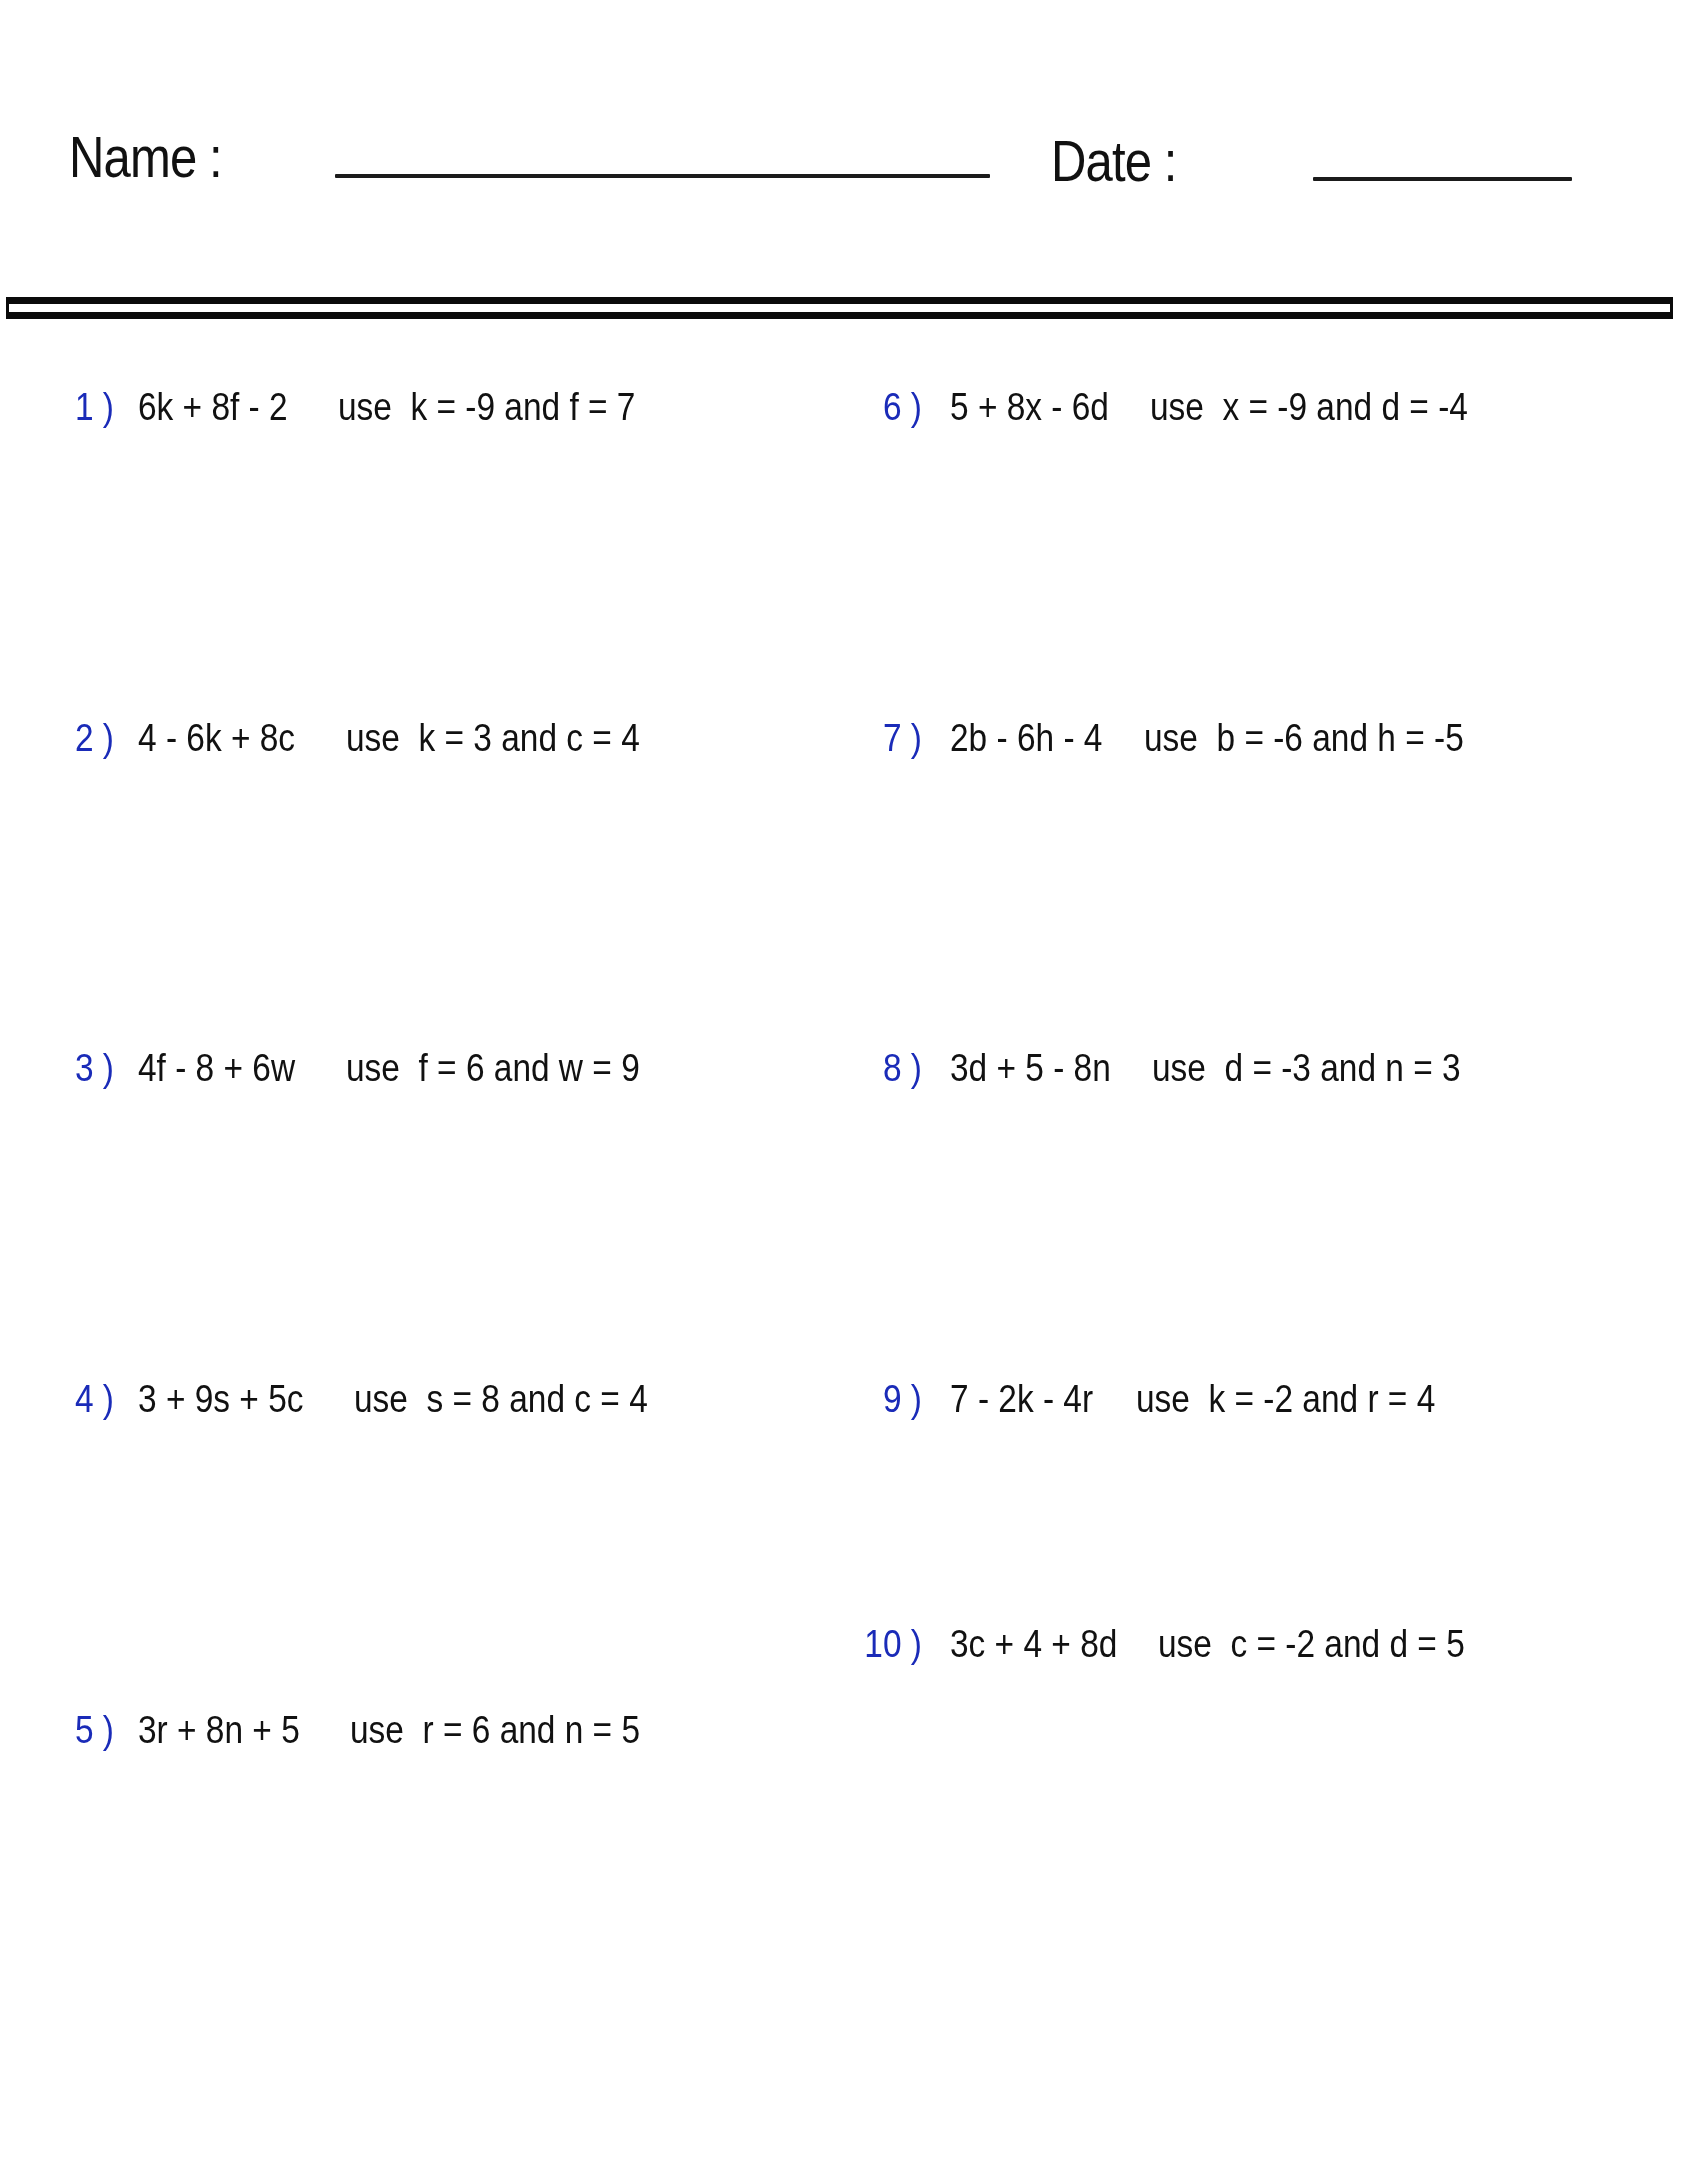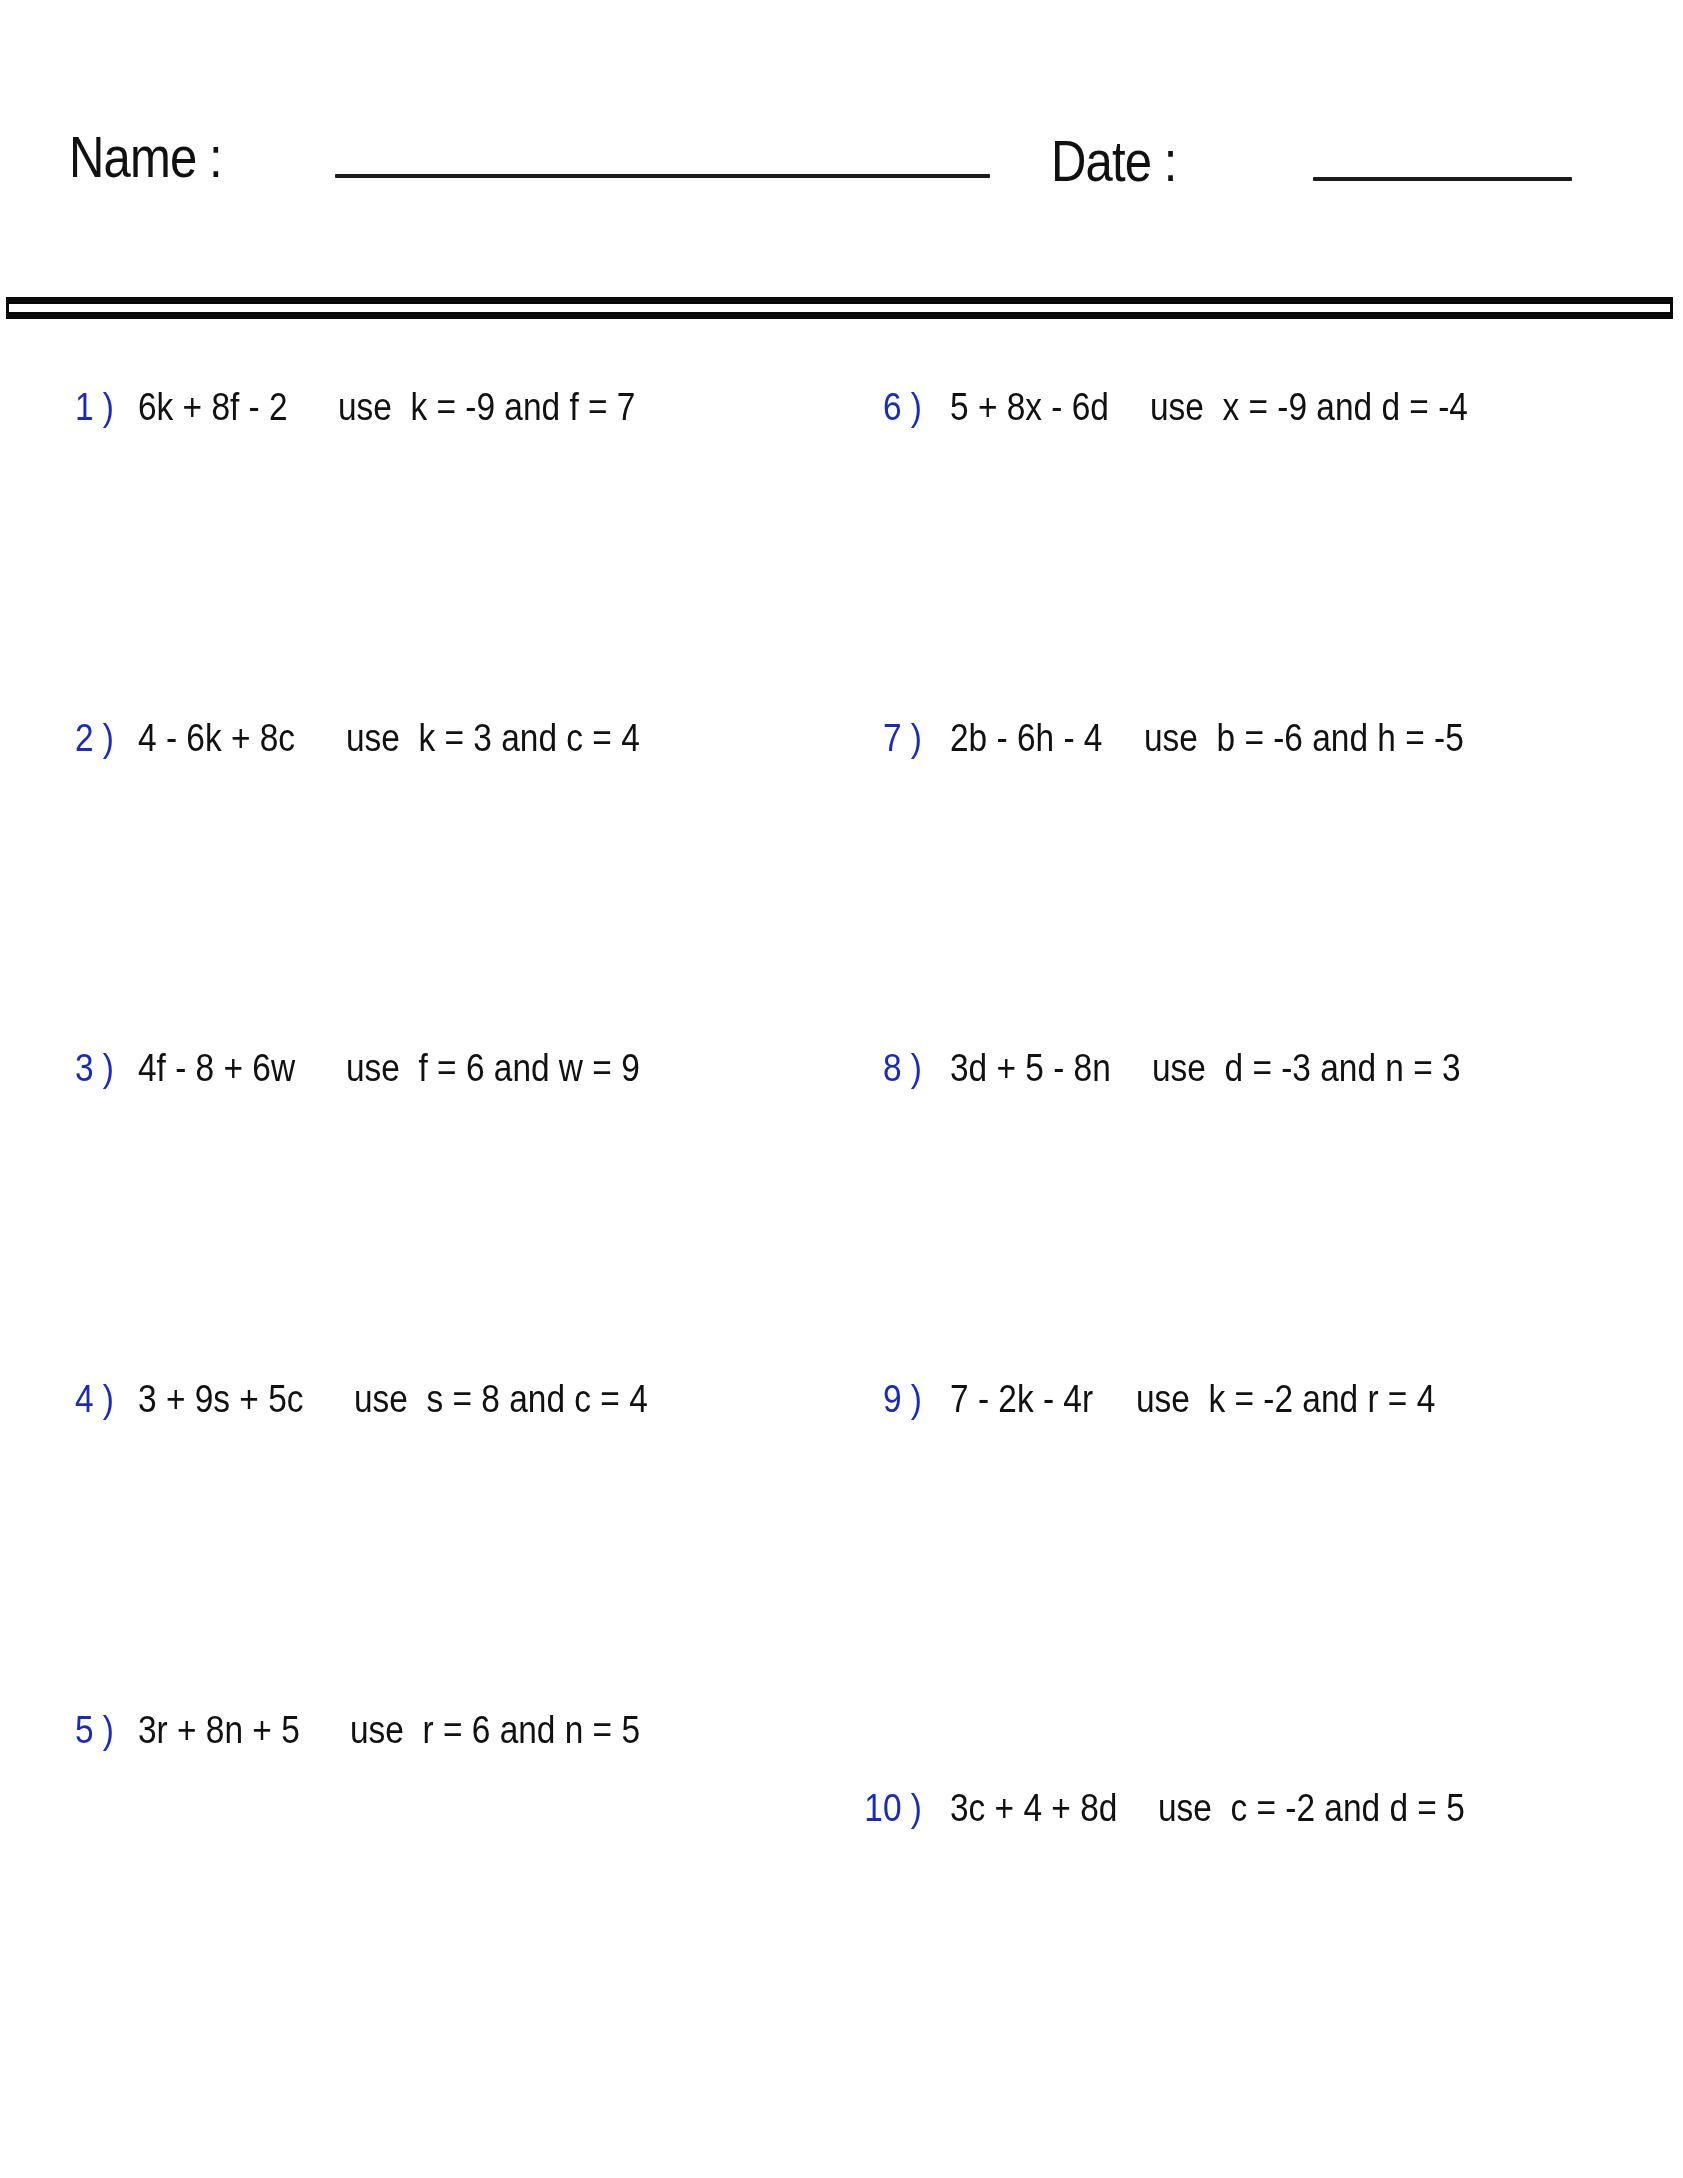--- a/index.html
+++ b/index.html
@@ -122,18 +122,18 @@
   <span class="pexpr" style="margin-left:28px; width:190px;">3d + 5 - 8n</span>
   <span class="puse" style="margin-left:12px;">use  d = -3 and n = 3</span>
 </div>
 
 <div class="problem" style="left:853px; top:1380px;">
   <span class="pnum" style="width:69px;">9 )</span>
   <span class="pexpr" style="margin-left:28px; width:174px;">7 - 2k - 4r</span>
   <span class="puse" style="margin-left:12px;">use  k = -2 and r = 4</span>
 </div>
 
-<div class="problem" style="left:853px; top:1789px;align-items:center;">
+<div class="problem" style="left:853px; top:1625px;align-items:center;">
   <span class="pnum" style="width:69px;">10 )</span>
   <span class="pexpr" style="margin-left:28px; width:196px;">3c + 4 + 8d</span>
   <span class="puse" style="margin-left:12px;">use  c = -2 and d = 5</span>
 </div>
 
 
 </body></html>

